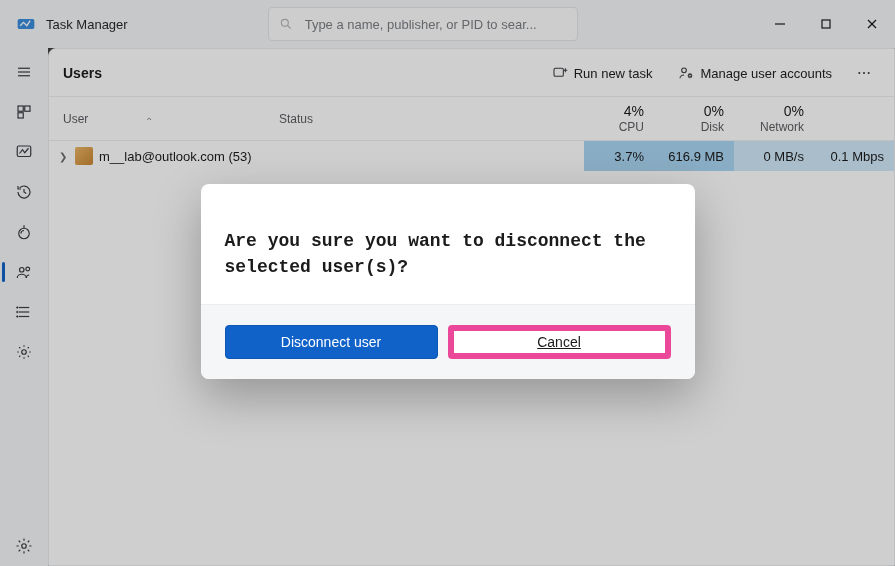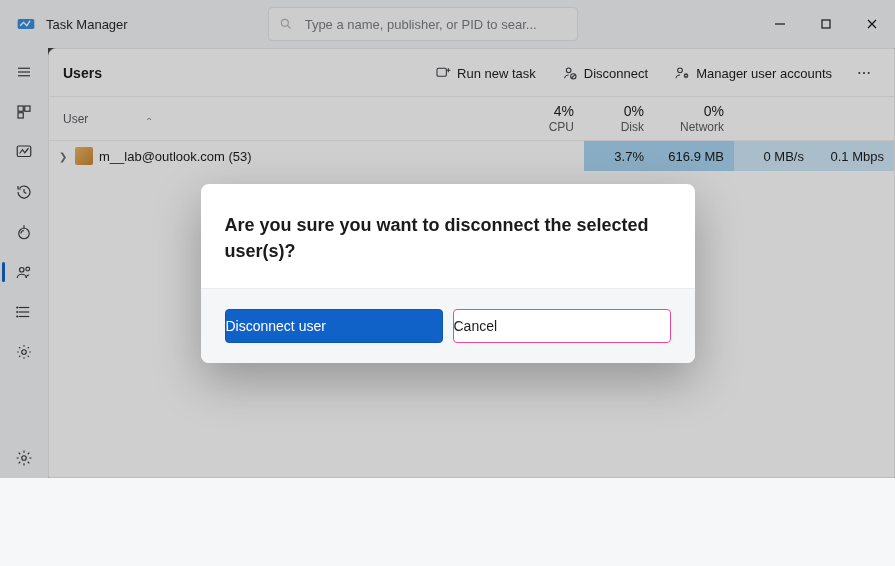--- a/index.html
+++ b/index.html
@@ -6,21 +6,21 @@
   html, body { margin:0; padding:0; }
   body {
     width:895px; height:566px;
     font-family: "Segoe UI", Arial, sans-serif;
     font-size:13px;
     color:#1b1b1b;
     background:#f6f7f9;
     overflow:hidden;
     position:relative;
   }
-  .window { width:895px; height:478px; position:relative; background:#404040; }
+  .window { width:895px; height:566px; position:relative; background:#404040; }
 
   
   .titlebar {
     height:48px;
     display:flex; align-items:center;
     padding:0 0 0 8px;
     background:#f3f4f6;
   }
   .titlebar .app-icon { width:20px; height:20px; margin:0 10px 0 8px; }
   .titlebar .title { font-size:13px; color:#2a2a2a; }
@@ -128,37 +128,37 @@
     display:flex; align-items:flex-start; justify-content:center;
     padding-top:184px;
   }
   .dialog {
     width:494px;
     background:#fff;
     border-radius:8px;
     box-shadow:0 18px 48px rgba(0,0,0,.28);
     overflow:hidden;
   }
-  .dlg-body { padding:28px 26px 24px 24px; }
+  .dlg-body { padding:44px 26px 24px 24px;font-family:Liberation Mono, monospace; }
   .dlg-body .msg { font-size:18px; font-weight:600; line-height:1.45; color:#1b1b1b; }
   .dlg-actions {
     background:#f5f6f8;
     border-top:1px solid #ececee;
     padding:20px 24px;
     display:flex; gap:10px;
   }
   .btn {
     flex:1; height:34px;
     border-radius:4px;
     font-size:14px;
-    display:flex; align-items:center; justify-content:flex-start;
+    display:flex; align-items:center; justify-content:center;
     cursor:pointer;
   }
   .btn-primary { background:#1062c9; color:#fff; border:1px solid #0d57b3; }
-  .btn-secondary { background:#fff; color:#1b1b1b; border:1px solid #ec4899; }
+  .btn-secondary { background:#fff; color:#1b1b1b; border:6px solid #ec4899;text-decoration:underline; }
 </style>
 </head>
 <body>
 
 <div class="window">
 
   <div class="titlebar">
     <span class="app-icon">
       <svg viewBox="0 0 24 24" width="20" height="20">
           <rect x="2" y="6" width="20" height="12" rx="2" fill="#3a8ddc"></rect>
@@ -274,59 +274,51 @@
         <span class="ti">
           <svg viewBox="0 0 24 24" width="16" height="16" fill="none" stroke="#3b3d41" stroke-width="1.6">
               <rect x="3" y="5" width="14" height="12" rx="2"></rect>
               <line x1="17" y1="8" x2="23" y2="8"></line>
               <line x1="20" y1="5" x2="20" y2="11"></line>
             </svg>
         </span>
         <span>Run new task</span>
       </div>
 
-      <div class="tool-btn">
-        <span class="ti">
-          <svg viewBox="0 0 24 24" width="16" height="16" fill="none" stroke="#3b3d41" stroke-width="1.6">
-              <circle cx="10" cy="8" r="3.5"></circle>
-              <path d="M4 20c0-3 3-5 6-5"></path>
-              <circle cx="17" cy="17" r="4"></circle>
-              <line x1="14.5" y1="19.5" x2="19.5" y2="14.5"></line>
-            </svg>
-        </span>
-        <span>Disconnect</span>
-      </div>
 
       <div class="tool-btn">
         <span class="ti">
           <svg viewBox="0 0 24 24" width="16" height="16" fill="none" stroke="#3b3d41" stroke-width="1.6">
               <circle cx="9" cy="8" r="3.5"></circle>
               <path d="M3 20c0-3 3-5 6-5"></path>
               <circle cx="18" cy="16" r="2"></circle>
               <path d="M18 12v1.5M18 18.5V20M14.5 16H16M20 16h1.5M15.5 13.5l1 1M19.5 17.5l1 1M20.5 13.5l-1 1M16.5 17.5l-1 1"></path>
             </svg>
         </span>
-        <span>Manager user accounts</span>
+        <span>Manage user accounts</span>
       </div>
 
       <div class="tool-more">
         <svg viewBox="0 0 24 24" width="16" height="16">
             <circle cx="5" cy="12" r="1.6" fill="#3b3d41"></circle>
             <circle cx="12" cy="12" r="1.6" fill="#3b3d41"></circle>
             <circle cx="19" cy="12" r="1.6" fill="#3b3d41"></circle>
           </svg>
       </div>
     </div>
 
     <div class="table">
       <div class="thead">
         <div class="cell user-col">
           <span class="caret">⌃</span>
           <span>User</span>
         </div>
+        <div class="cell">
+          <span>Status</span>
+        </div>
         <div class="metric">
           <span class="pct">4%</span>
           <span class="lbl">CPU</span>
         </div>
         <div class="metric">
           <span class="pct">0%</span>
           <span class="lbl">Disk</span>
         </div>
         <div class="metric">
           <span class="pct">0%</span>

